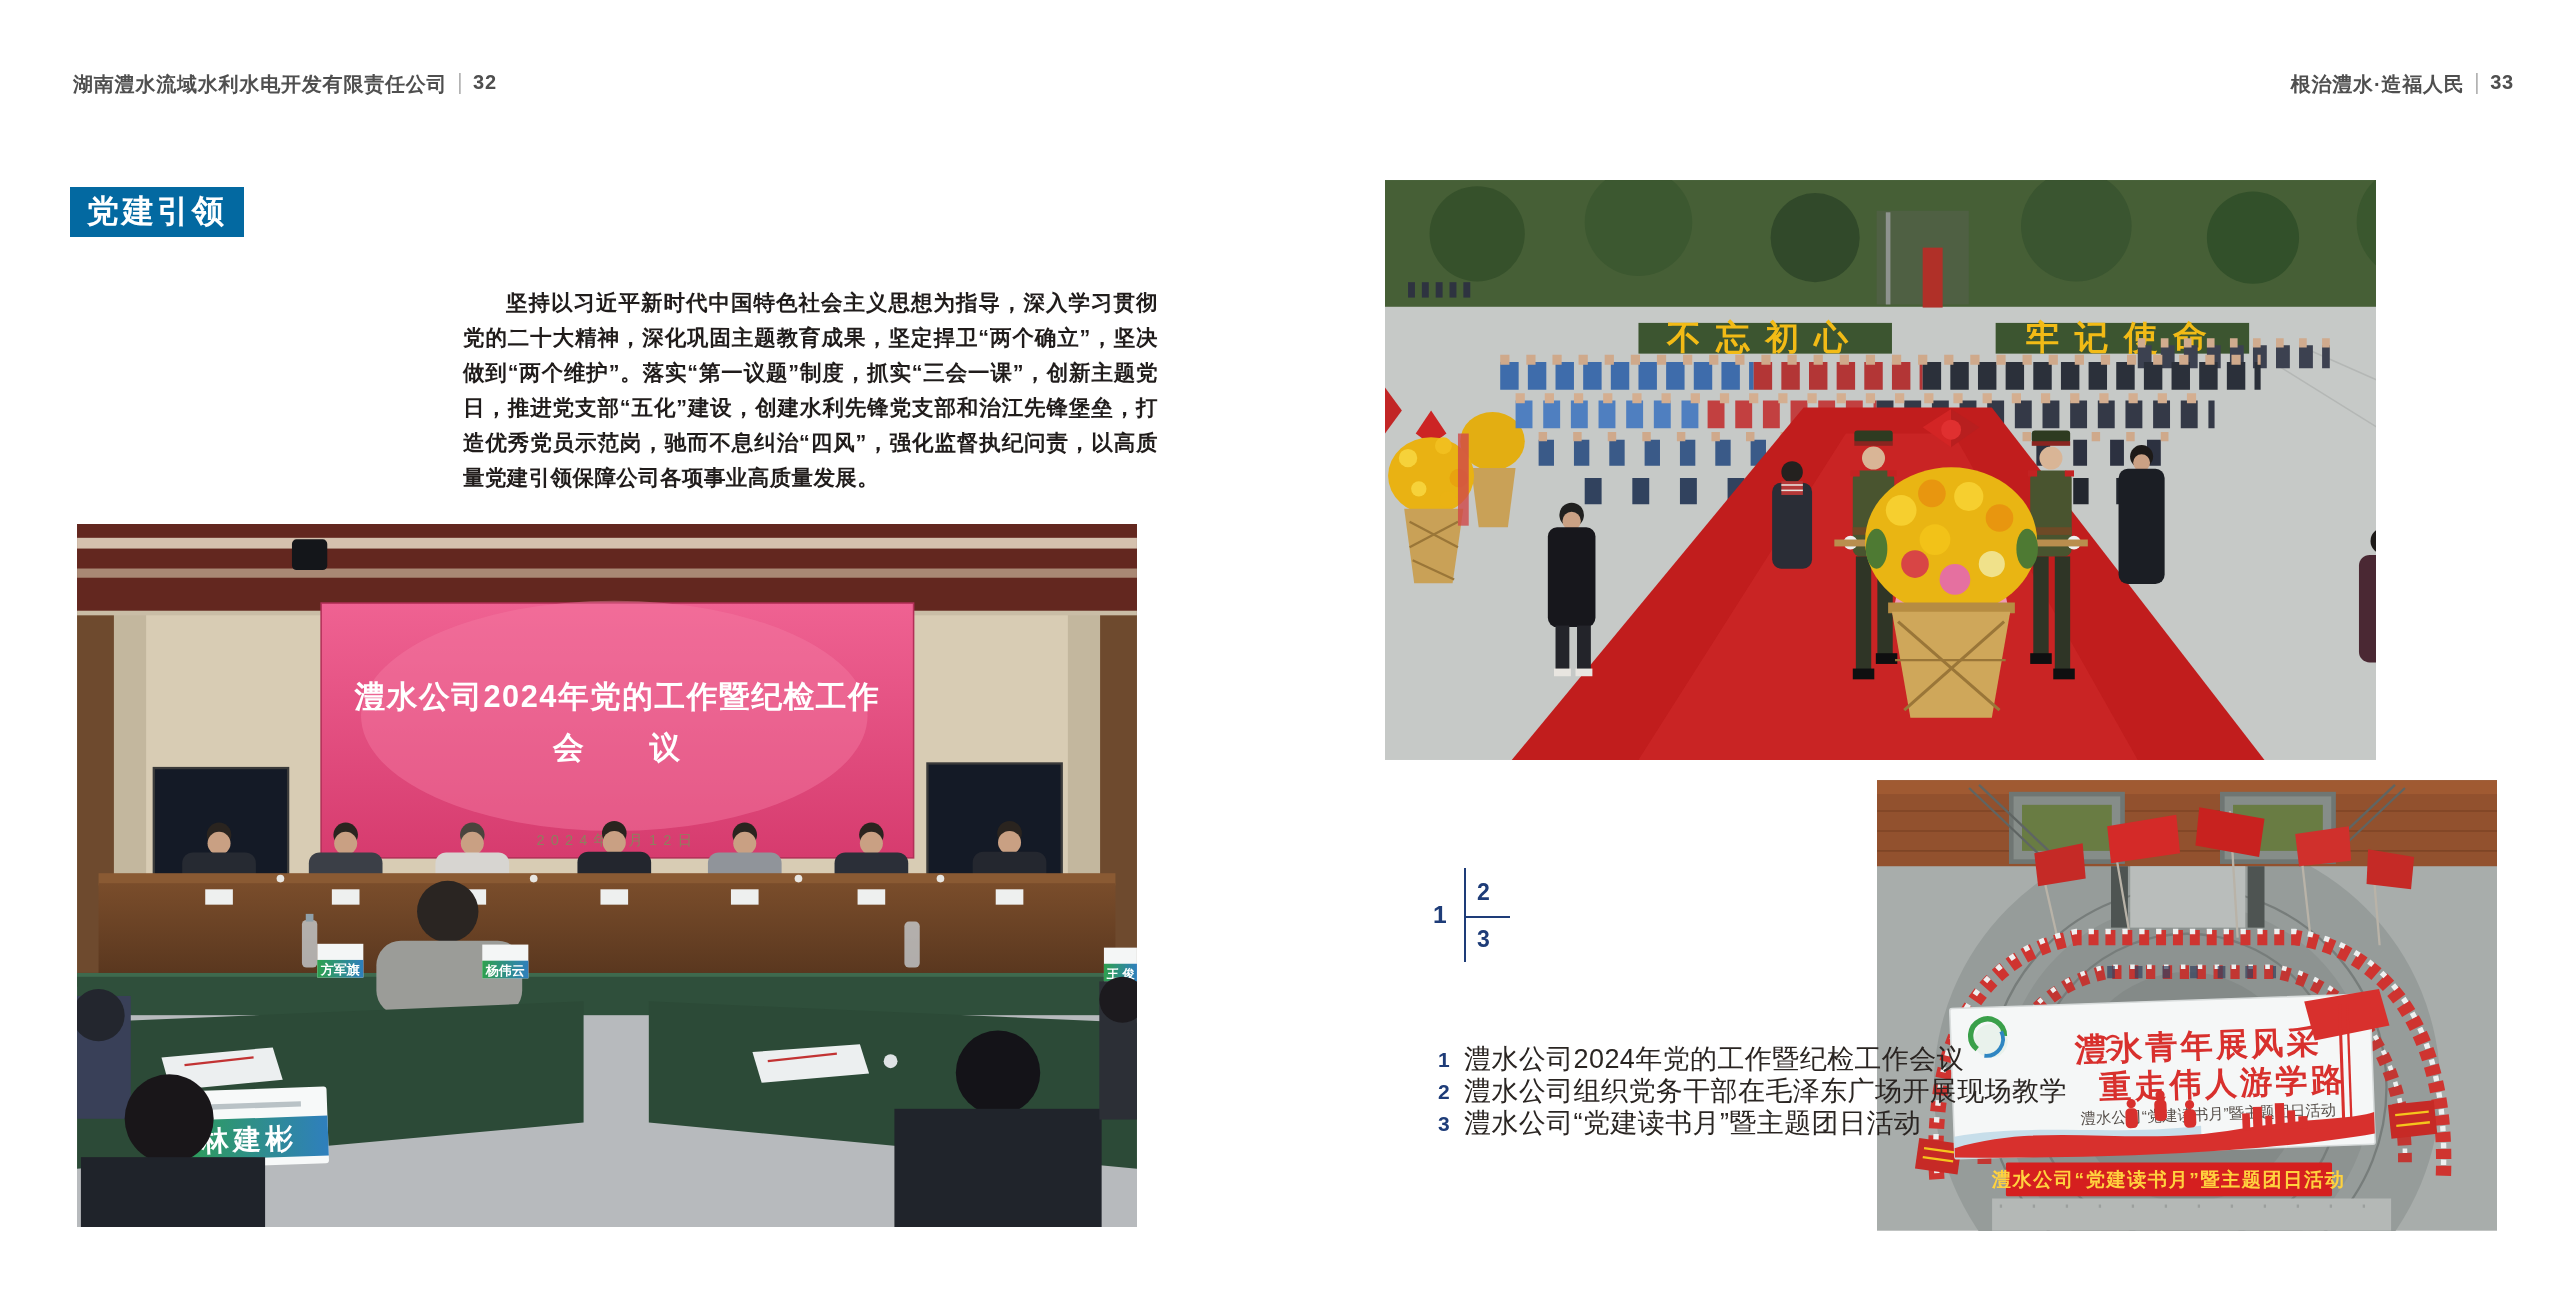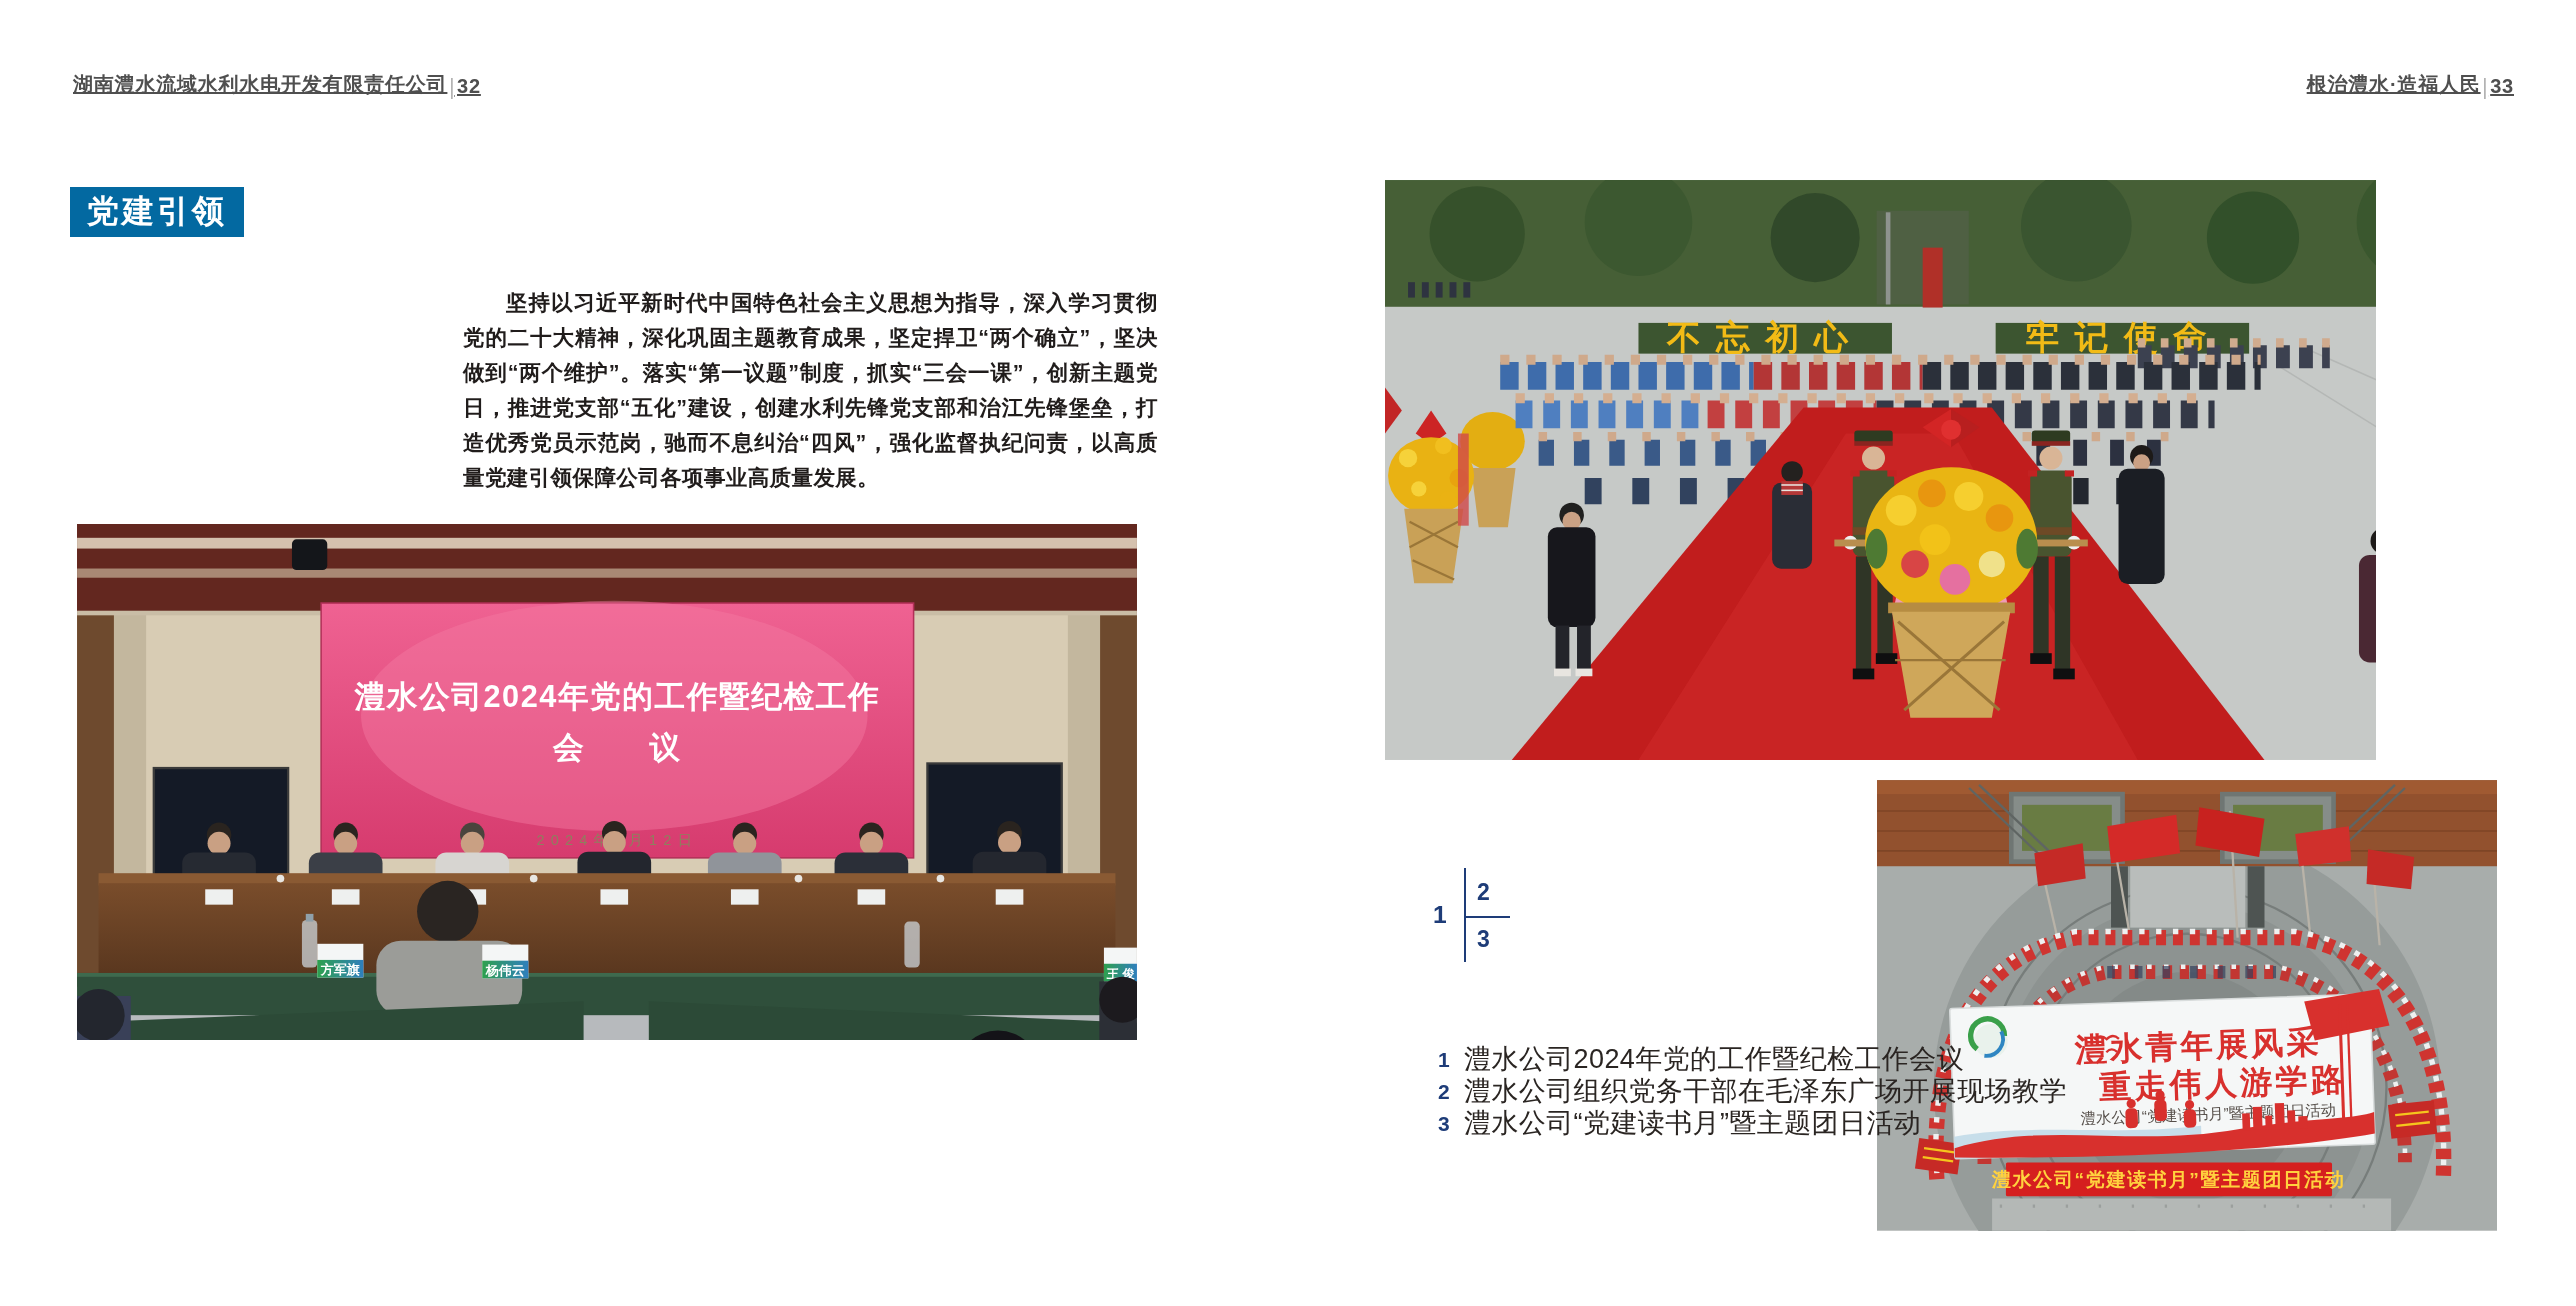--- a/index.html
+++ b/index.html
@@ -1,36 +1,36 @@
 <!DOCTYPE html>
 <html style="font-size:12.3px"><head>
 <meta charset="utf-8">
 <style>
   html,body{margin:0;padding:0;background:#ffffff;}
   #page{
     position:relative;width:2576px;height:1306px;background:#ffffff;overflow:hidden;
     font-family:"Liberation Sans","DejaVu Sans",sans-serif;
   }
   .hdr{
-    position:absolute;top:71px;display:flex;align-items:flex-end;gap:2px;
-    font-size:20px;font-weight:bold;color:#4f4f4f;letter-spacing:0.8px;text-decoration:underline;
+    position:absolute;top:71px;display:flex;align-items:flex-start;gap:10px;
+    font-size:20px;font-weight:bold;color:#4f4f4f;letter-spacing:0.8px;
   }
   .hdr .sep{color:#a9a9a9;font-weight:normal;font-size:18.4px;transform:scaleY(1.2);}
   .badge{
     position:absolute;left:70px;top:187px;width:174px;height:50px;background:#0369a1;
     color:#ffffff;font-size:32px;font-weight:bold;letter-spacing:3.1px;
     display:flex;align-items:center;justify-content:center;
   }
   .para{
     position:absolute;left:463px;top:286px;width:695px;
     font-size:21.5px;line-height:35px;color:#201c1b;font-weight:600;
     text-align:justify;text-indent:43px;letter-spacing:0.4px;
   }
   .photo{position:absolute;overflow:hidden;}
-  #photo-meeting{left:77px;top:524px;width:1060px;height:516px;}
+  #photo-meeting{left:77px;top:524px;width:1060px;height:703px;}
   #photo-square{left:1385px;top:180px;width:991px;height:580px;}
   #photo-aerial{left:1877px;top:780px;width:620px;height:451px;}
   .fig-num{position:absolute;color:#1e3c78;font-weight:bold;font-size:24.6px;line-height:1;}
   .fig-line{position:absolute;background:#1e3c78;}
   .captions{position:absolute;left:1438px;top:1049px;}
   .cap-row{display:flex;align-items:flex-start;margin-bottom:10.7px;height:21.5px;}
   .cap-num{color:#1e3c78;font-weight:bold;font-size:21px;width:26px;flex:none;line-height:21.5px;}
   .cap-text{color:#2a2522;font-size:27px;line-height:21.5px;letter-spacing:0.4px;}
   svg{display:block;}
 </style>

